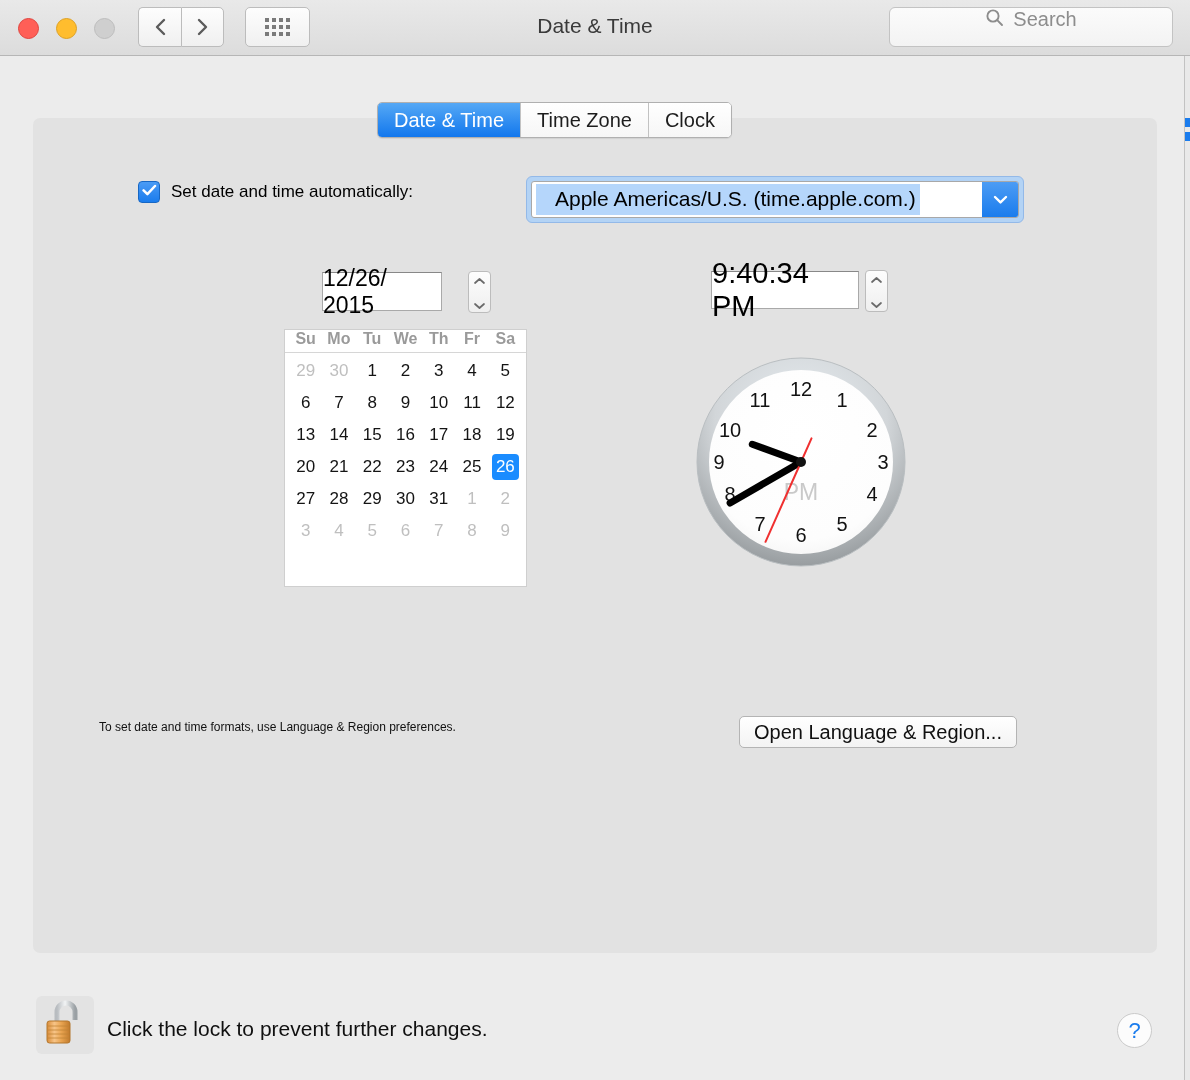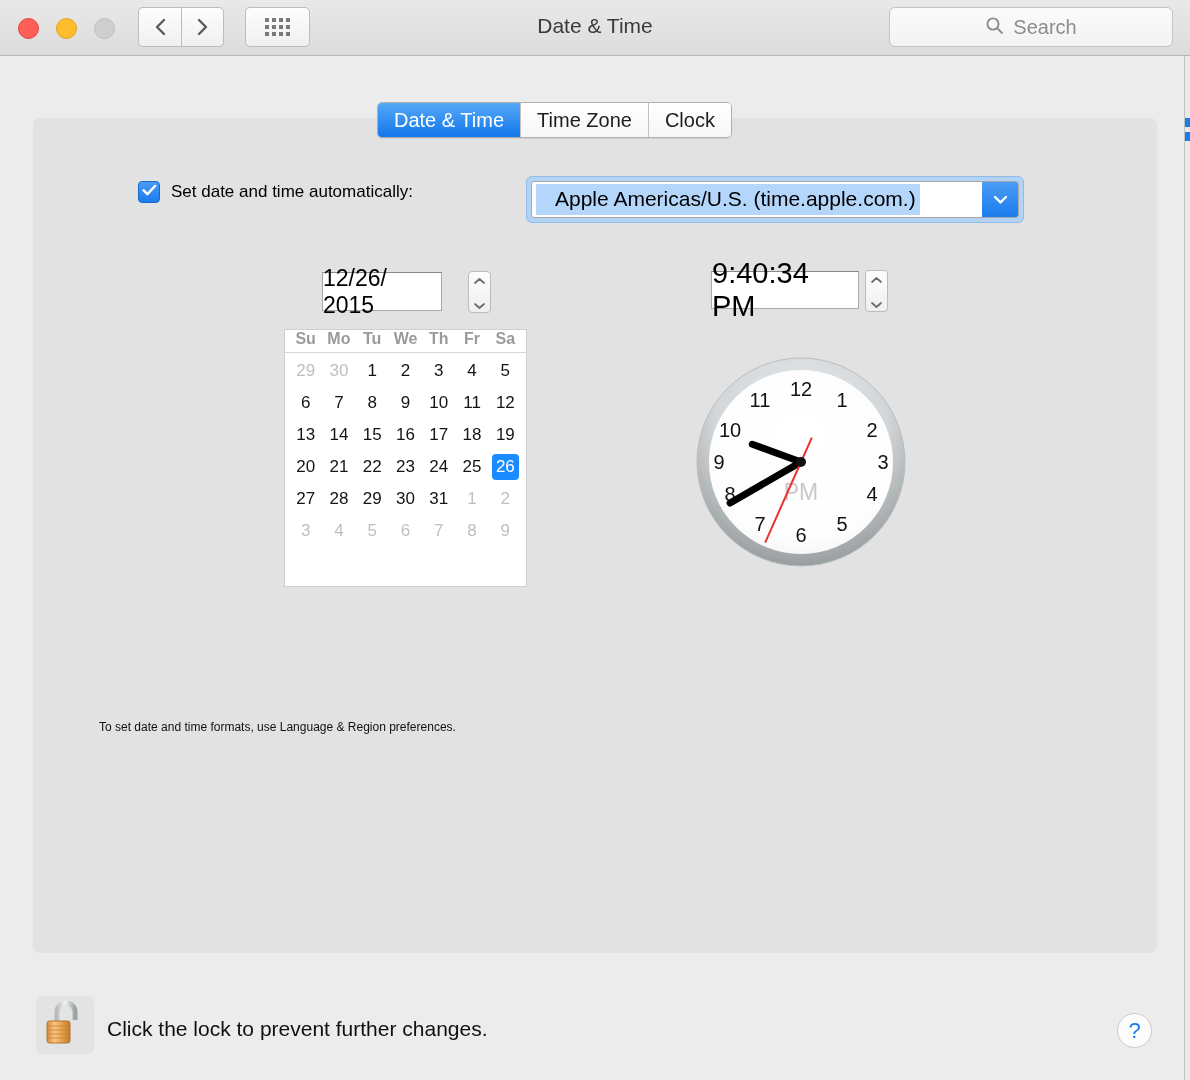--- a/index.html
+++ b/index.html
@@ -76,21 +76,21 @@
     color: #3a3a3a;
   }
 
   #search-field {
     position: absolute;
     right: 17px; top: 7px;
     width: 284px; height: 40px;
     background: linear-gradient(to bottom, #fbfbfb 0%, #f3f3f3 100%);
     border: 1px solid #c3c3c3;
     border-radius: 6px;
-    display: flex; align-items: center; justify-content: center;
+    display: flex; align-items: flex-start; justify-content: center;
     gap: 9px;
   }
   #search-field .placeholder { font-size: 20px; color: #8d8d8d; }
 
   
   #tabstrip {
     position: absolute;
     left: 377px; top: 102px;
     height: 36px;
     display: flex;
@@ -639,20 +639,21 @@
       <line x1="107" y1="107" x2="36.1" y2="148" stroke="#000000" stroke-width="7" stroke-linecap="round"></line>
 
       <line x1="107" y1="107" x2="71.5" y2="186.8" stroke="#f03030" stroke-width="2" stroke-linecap="round"></line>
       <line x1="107" y1="107" x2="117.5" y2="83.4" stroke="#f03030" stroke-width="2" stroke-linecap="round"></line>
 
       <circle cx="107" cy="107" r="5" fill="#121212"></circle>
     </svg>
   </div>
 
   <div id="formats-text">To set date and time formats, use Language &amp; Region preferences.</div>
+  <div id="open-lang-button">Open Language &amp; Region...</div>
 
   <div id="lock-button">
     <span>
       <svg width="42" height="46" viewBox="0 0 42 46">
         <defs>
           <linearGradient id="shackleG" x1="0" y1="0" x2="1" y2="0">
             <stop offset="0%" stop-color="#b8bcc0"></stop>
             <stop offset="45%" stop-color="#f2f4f5"></stop>
             <stop offset="100%" stop-color="#9aa0a4"></stop>
           </linearGradient>

